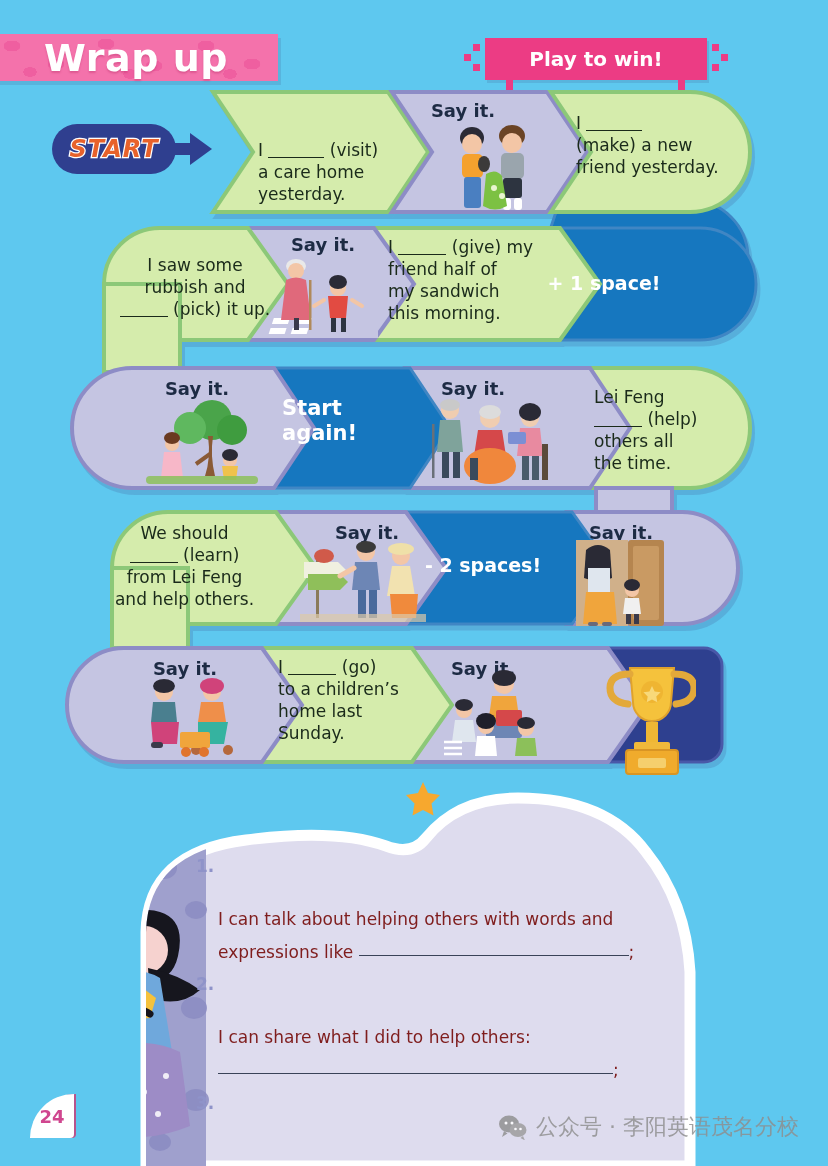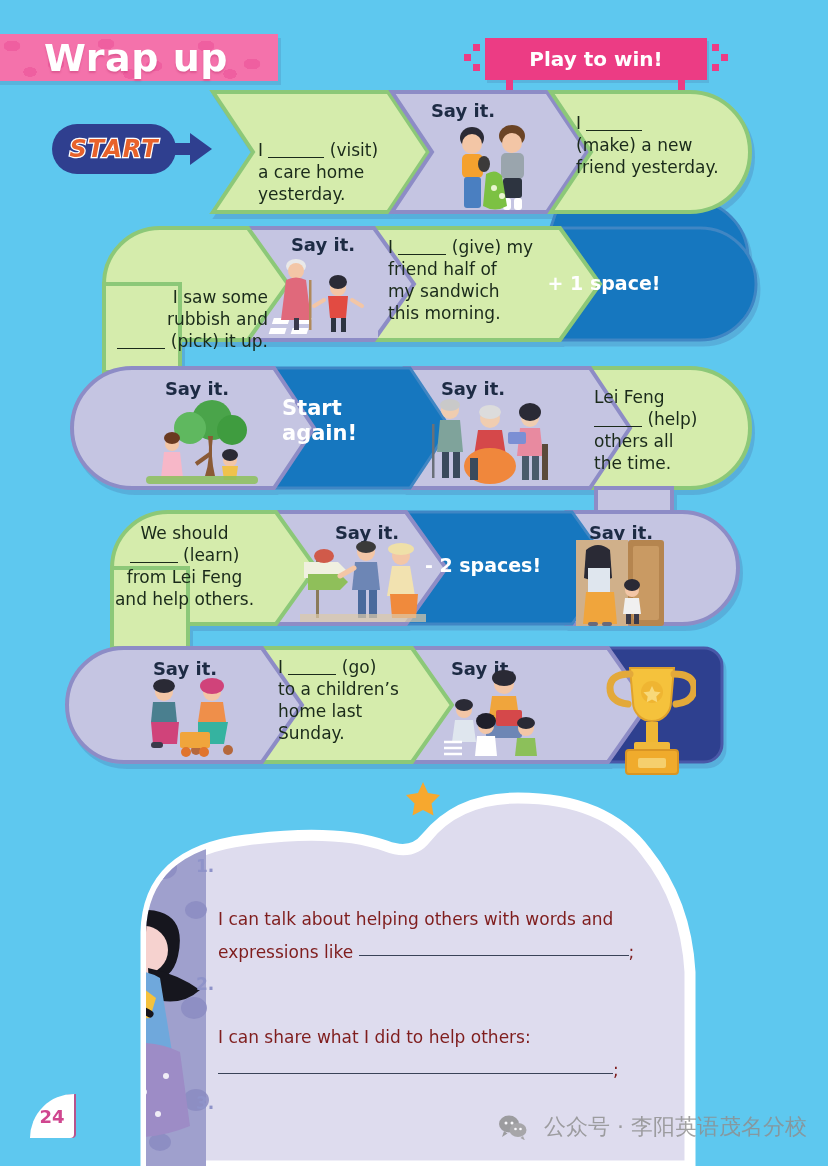--- a/index.html
+++ b/index.html
@@ -128,21 +128,21 @@
   }
   .pagenum span{
     position:absolute;left:0;top:0;width:44px;height:44px;
     display:flex;align-items:center;justify-content:center;
     color:#d0468f;font-weight:bold;font-size:18px;text-align:right;
   }
 
   
   .watermark{
     position:absolute;left:498px;top:1112px;z-index:9;
-    display:flex;align-items:center;gap:16px;
+    display:flex;align-items:center;gap:8px;
     color:#8e8e8e;font-size:22px;
     font-family:"DejaVu Sans","Liberation Sans",sans-serif;
     opacity:.82;
   }
 </style>
 </head>
 <body>
 
 <div class="page">
 
@@ -248,21 +248,21 @@
   </div>
   <div class="cell" style="left:408px;top:100px;width:110px;">
     <div class="say">Say it.</div>
   </div>
   <div class="cell" style="left:576px;top:112px;width:175px;">
     <div class="body">
       I <span class="blank"></span><br>(make) a new<br>friend yesterday.
     </div>
   </div>
 
-  <div class="cell" style="left:100px;top:254px;width:168px;text-align:right;margin-top:32px;">
+  <div class="cell" style="left:111px;top:254px;width:168px;text-align:center;">
     <div class="body">
       I saw some<br>rubbish and<br><span class="blank sm"></span> (pick) it up.
     </div>
   </div>
   <div class="cell" style="left:268px;top:234px;width:110px;">
     <div class="say">Say it.</div>
   </div>
   <div class="cell" style="left:388px;top:236px;width:175px;">
     <div class="body">
       I <span class="blank sm"></span> (give) my<br>friend half of<br>my sandwich<br>this morning.

